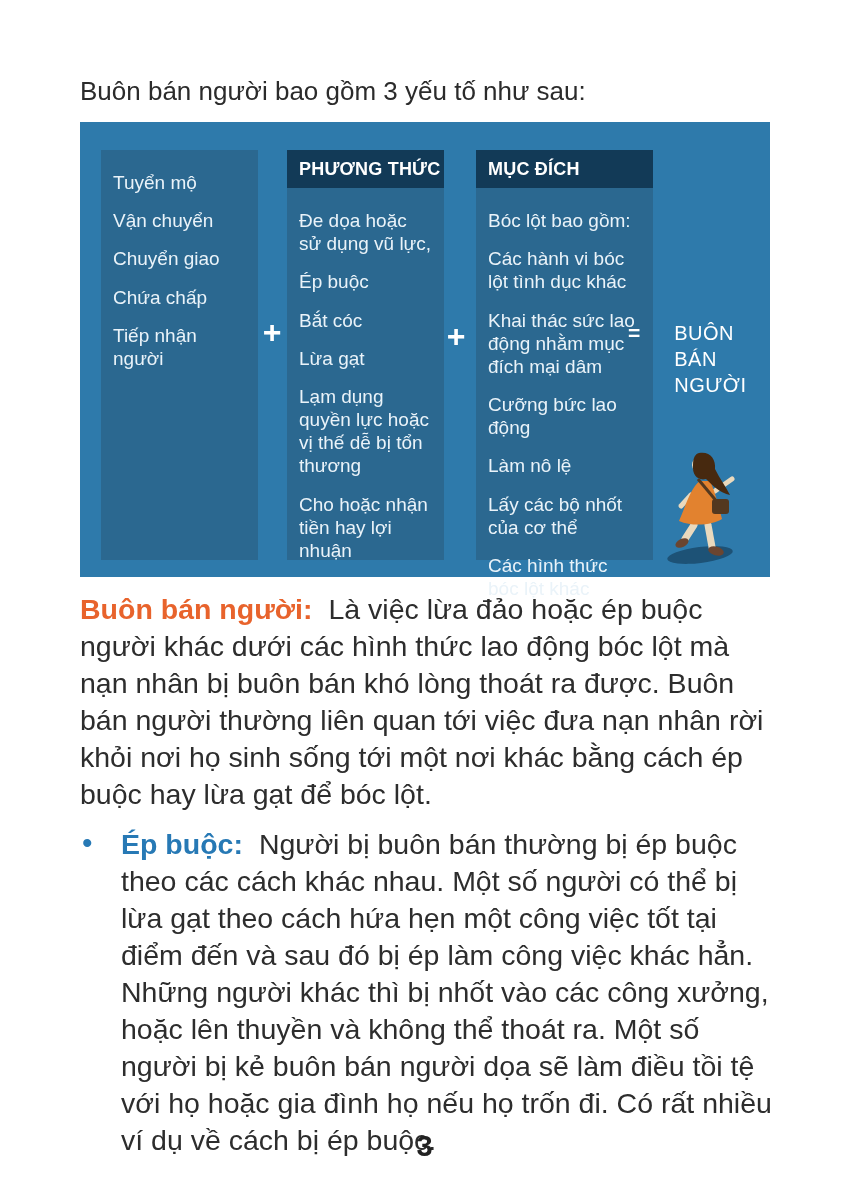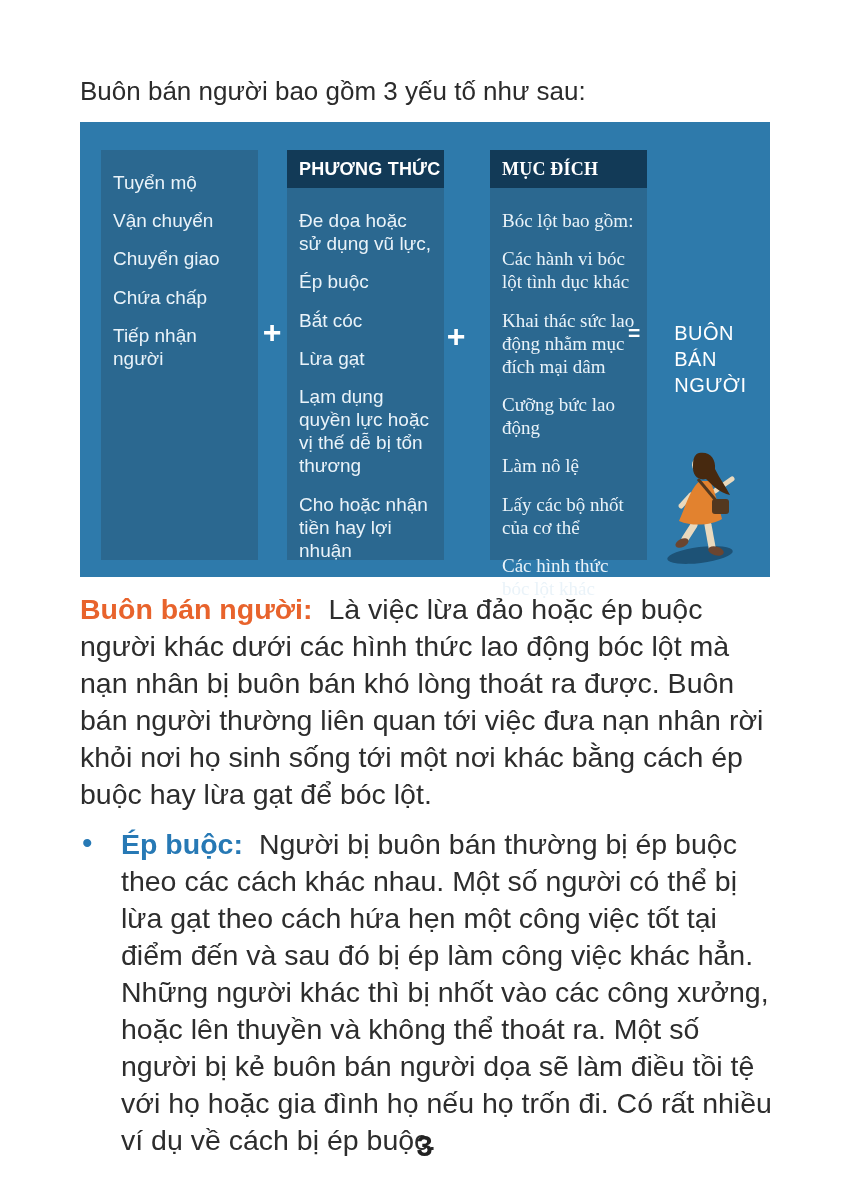--- a/index.html
+++ b/index.html
@@ -15,21 +15,21 @@
   
   .info-box{
     position:relative;width:690px;height:455px;background:#2e7aab;
   }
   .col{
     position:absolute;top:28px;height:410px;width:157px;background:#2b6890;
     box-sizing:border-box;
   }
   .col.c1{left:21px;}
   .col.c2{left:207px;}
-  .col.c3{left:410px;width:157px;font-family:Liberation Serif, serif;}
+  .col.c3{left:396px;width:177px;}
   .col-header{
     background:#123a57;color:#ffffff;font-weight:bold;font-size:18px;
     height:38px;line-height:38px;padding:0 0 0 12px;letter-spacing:.2px;
     white-space:nowrap;
   }
   .col-body{padding:6px 11px 0 12px;}
   .item{
     color:#eaf3f9;font-size:19px;line-height:1.22;margin-top:15px;
   }
   .c1 .item{}

